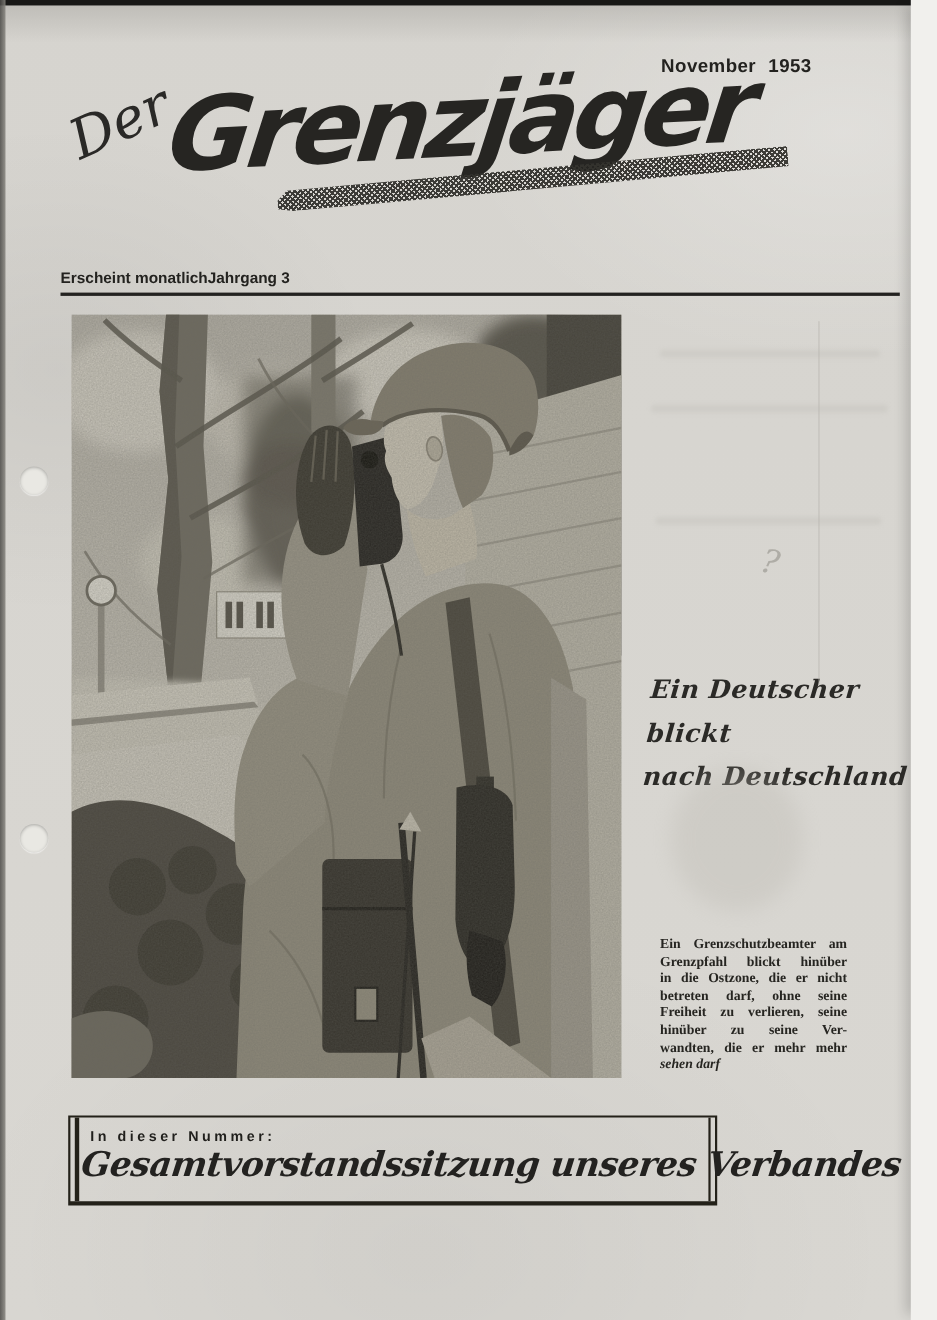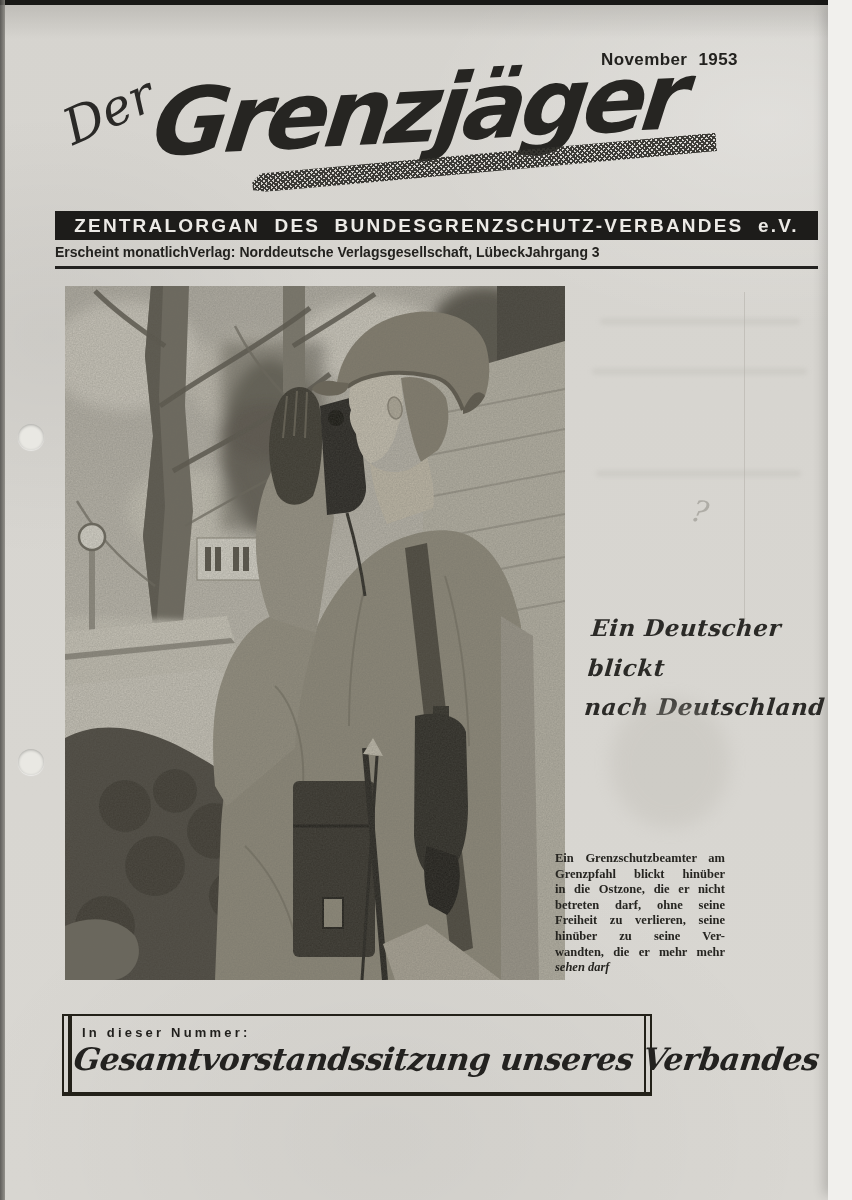--- a/index.html
+++ b/index.html
@@ -32,21 +32,21 @@
     letter-spacing:2.2px;word-spacing:7px;white-space:nowrap;}
   .imprint{left:55px;top:244px;width:763px;display:flex;
     font-weight:700;font-size:14px;}
   .rule{left:55px;top:266px;width:763px;height:3px;background:#232220;}
   
   .photo{left:65px;top:286px;width:500px;height:694px;display:block;}
   
   .overline{left:588px;top:608px;font:italic 700 23px/1.72 "DejaVu Serif",serif;
     transform:skewX(-5deg);color:#2b2a27;letter-spacing:.5px;}
   
-  .caption{left:555px;top:851px;width:170px;font:700 12.5px/15.6px "Liberation Serif",serif;color:#262521;}
+  .caption{left:600px;top:851px;width:170px;font:700 12.5px/15.6px "Liberation Serif",serif;color:#262521;}
   .cap-line{text-align:justify;text-align-last:justify;}
   .cap-line.last{text-align-last:left;font-style:italic;}
   
   .ghost{background:#c6c4be;opacity:.5;filter:blur(2px);border-radius:3px;}
   .ghost-blob{left:610px;top:698px;width:120px;height:130px;border-radius:50%;background:#b9b6ae;filter:blur(9px);opacity:.3;}
   .ghost-q{left:692px;top:494px;font:italic 400 30px "DejaVu Serif",serif;color:#8e8c84;opacity:.55;transform:rotate(14deg);}
   .fold{left:744px;top:292px;width:1px;height:330px;background:#b5b3ac;opacity:.6;}
   
   .cbox{left:62px;top:1014px;width:590px;height:82px;border:2px solid #232119;border-bottom-width:4px;box-sizing:border-box;}
   .cbox .bar-l{position:absolute;left:4px;top:0;bottom:0;width:4px;background:#232119;}
@@ -65,25 +65,23 @@
   <div class="abs edge-left"></div>
   <div class="abs right-white"></div>
   <div class="abs hole" style="left:18px;top:424px;"></div>
   <div class="abs hole" style="left:18px;top:749px;"></div>
 
   <div class="abs date">November 1953</div>
   <div class="abs der">Der</div>
   <div class="abs title">Grenzjäger</div>
   <div class="abs swoosh"></div>
 
-  <div class="abs banner">ZENTRALORGAN DES BUNDESGRENZSCHUTZ-VERBANDES e.V.</div>
 
   <div class="abs imprint">
     <span>Erscheint monatlich</span>
-    <span>Verlag: Norddeutsche Verlagsgesellschaft, Lübeck</span>
     <span>Jahrgang 3</span>
   </div>
   <div class="abs rule"></div>
 
   <svg class="abs photo" viewBox="0 0 500 694" preserveAspectRatio="none" aria-hidden="true">
     <defs>
       <linearGradient id="sky" x1="0" y1="0" x2="0" y2="1">
         <stop offset="0" stop-color="#b2aea4"></stop>
           <stop offset=".55" stop-color="#bdb9ae"></stop>
           <stop offset="1" stop-color="#c4c0b5"></stop>

